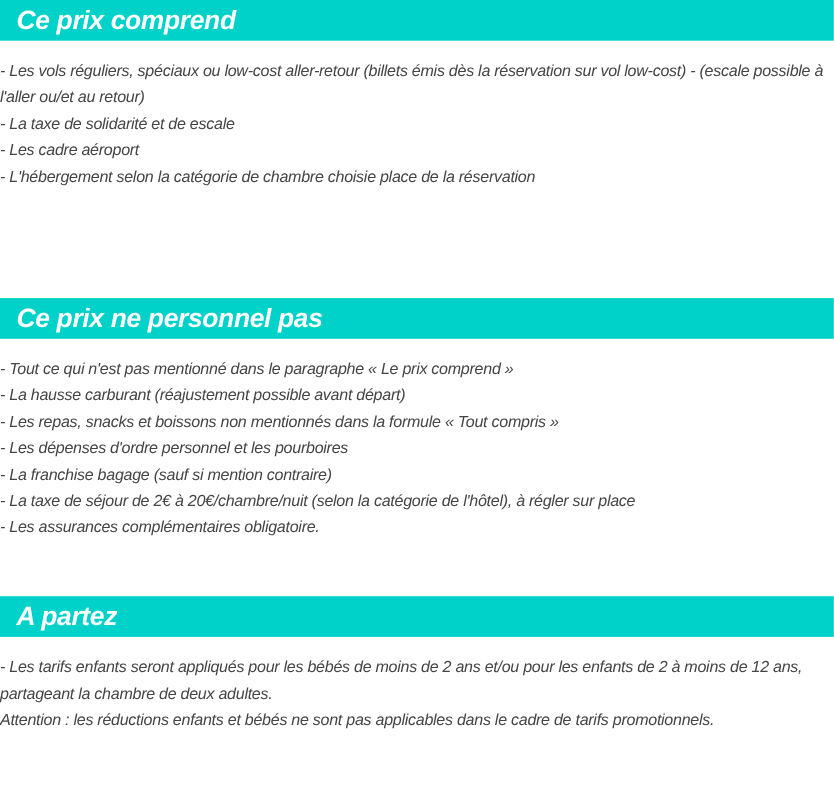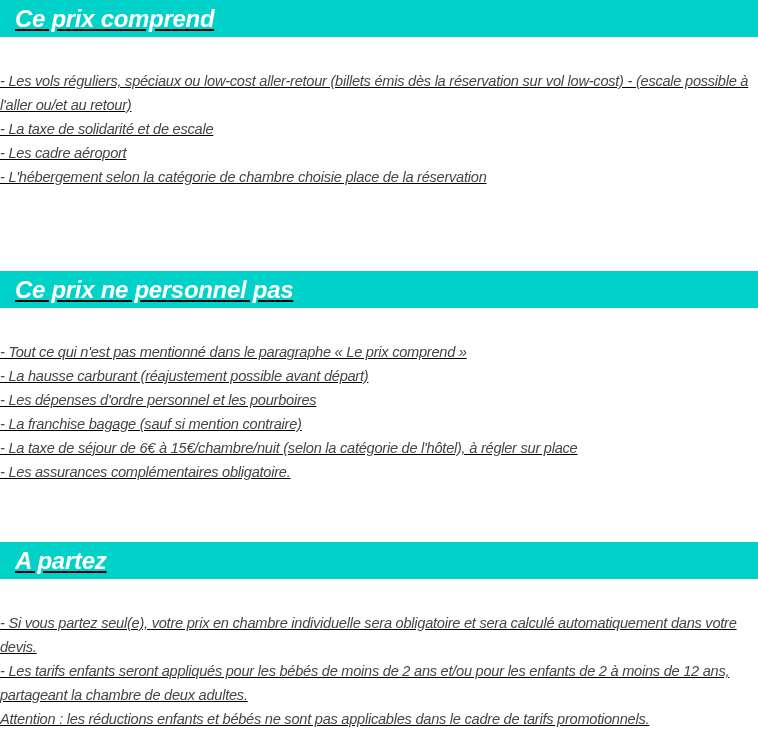--- a/index.html
+++ b/index.html
@@ -11,36 +11,35 @@
       width: 758px;
       height: 731px;
       overflow: hidden;
       position: relative;
       font-family: "Liberation Sans", "DejaVu Sans", sans-serif;
     }
     .section {
       position: absolute;
       left: 0;
       width: 758px;
-      text-decoration: underline;
     }
     .section-header {
       height: 37px;
       background: #00d2ca;
       color: #ffffff;
       font-style: italic;
       font-weight: bold;
       font-size: 24px;
       line-height: 37px;
       padding-left: 15px;
       box-sizing: border-box;
       letter-spacing: -0.3px;
     }
     .section-body {
-      margin-top: 32px;
+      margin-top: 16px;
       color: #454545;
       font-style: italic;
       font-size: 14.6px;
       line-height: 24px;
       letter-spacing: -0.25px;
       padding-right: 2px;
     }
     .line {
       display: block;
       white-space: normal;
@@ -60,27 +59,27 @@
     <span class="line">- Les cadre aéroport</span>
     <span class="line">- L'hébergement selon la catégorie de chambre choisie place de la réservation</span>
   </div>
 </div>
 
 <div class="section" id="sec-2">
   <div class="section-header">Ce prix ne personnel pas</div>
   <div class="section-body">
     <span class="line">- Tout ce qui n'est pas mentionné dans le paragraphe « Le prix comprend »</span>
     <span class="line">- La hausse carburant (réajustement possible avant départ)</span>
+    <span class="line">- Les repas, snacks et boissons non mentionnés dans la formule « Tout compris »</span>
     <span class="line">- Les dépenses d'ordre personnel et les pourboires</span>
     <span class="line">- La franchise bagage (sauf si mention contraire)</span>
-    <span class="line">- La taxe de séjour de 6€ à 15€/chambre/nuit (selon la catégorie de l'hôtel), à régler sur place</span>
+    <span class="line">- La taxe de séjour de 2€ à 20€/chambre/nuit (selon la catégorie de l'hôtel), à régler sur place</span>
     <span class="line">- Les assurances complémentaires obligatoire.</span>
   </div>
 </div>
 
 <div class="section" id="sec-3">
   <div class="section-header">A partez</div>
   <div class="section-body">
-    <span class="line">- Si vous partez seul(e), votre prix en chambre individuelle sera obligatoire et sera calculé automatiquement dans votre devis.</span>
     <span class="line">- Les tarifs enfants seront appliqués pour les bébés de moins de 2 ans et/ou pour les enfants de 2 à moins de 12 ans, partageant la chambre de deux adultes.</span>
     <span class="line">Attention : les réductions enfants et bébés ne sont pas applicables dans le cadre de tarifs promotionnels.</span>
   </div>
 </div>
 
 </body></html>

